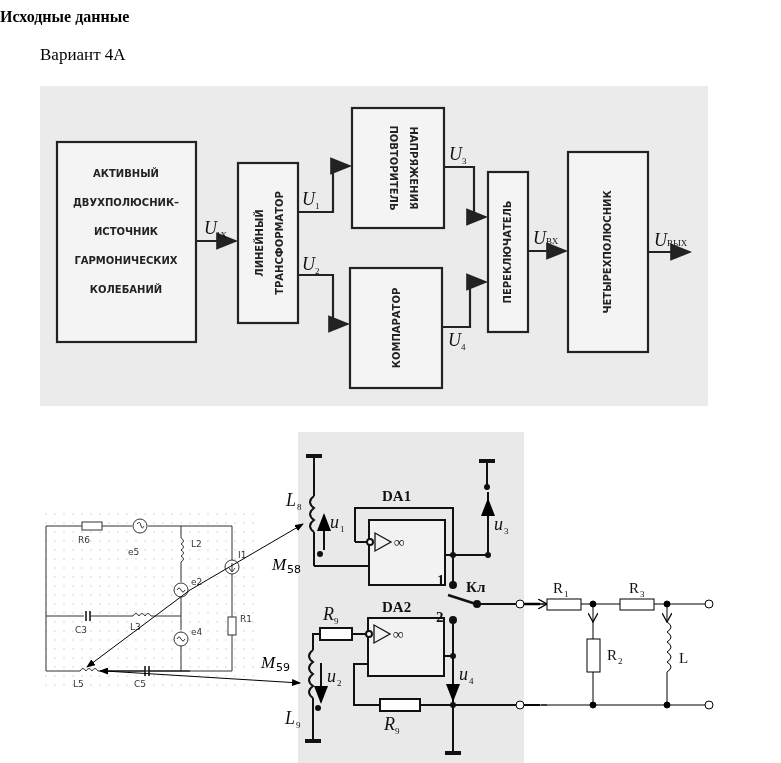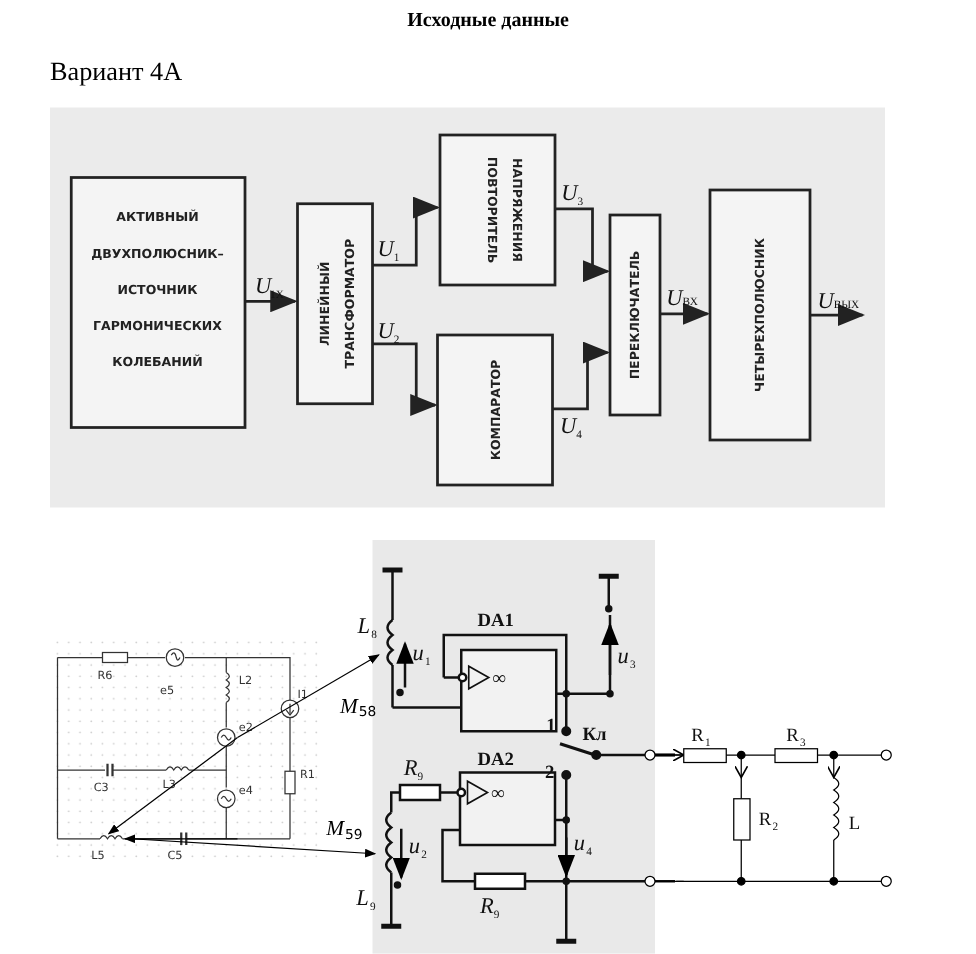--- a/index.html
+++ b/index.html
@@ -1,20 +1,20 @@
 <!DOCTYPE html>
 <html><head>
 <meta charset="utf-8">
 <style>
   html, body { margin: 0; padding: 0; background: #ffffff; }
   body { width: 781px; height: 763px; position: relative; overflow: hidden;
          font-family: "Liberation Serif", serif; color: #000; }
-  .title { position: absolute; left: 0; width: 781px; top: 8px; text-align: center;
+  .title { position: absolute; left: 0; width: 781px; top: 8px; 
            font-weight: bold; font-size: 16px; }
-  .variant { position: absolute; left: 40px; top: 45px; font-size: 21px; }
+  .variant { position: absolute; left: 40px; top: 45px; font-size: 17px; }
   .scan { position: absolute; left: 40px; top: 86px; width: 668px; height: 320px;
           background: #ebebeb; }
   .scan2 { position: absolute; left: 298px; top: 432px; width: 226px; height: 331px;
            background: #e9e9e9; }
   svg { position: absolute; left: 0; top: 0; }
   .blk-text { font-family: "DejaVu Sans", sans-serif; font-weight: bold; font-size: 10px; fill: #222; }
   .sig { font-family: "Liberation Serif", serif; font-style: italic; font-size: 18px; fill: #111; }
   .sub { font-family: "Liberation Serif", serif; font-size: 9px; fill: #111; }
   .cir-lbl { font-family: "DejaVu Sans", sans-serif; font-size: 9px; fill: #333; }
   .mlbl { font-family: "Liberation Serif", serif; font-style: italic; font-size: 17px; fill: #000; }

